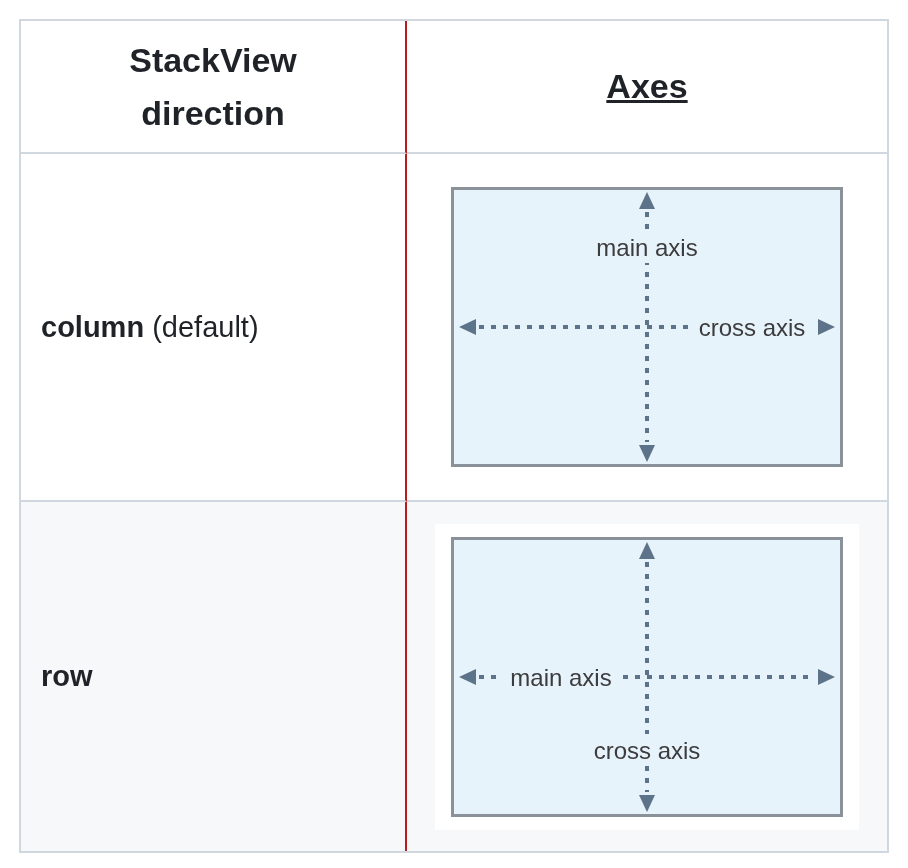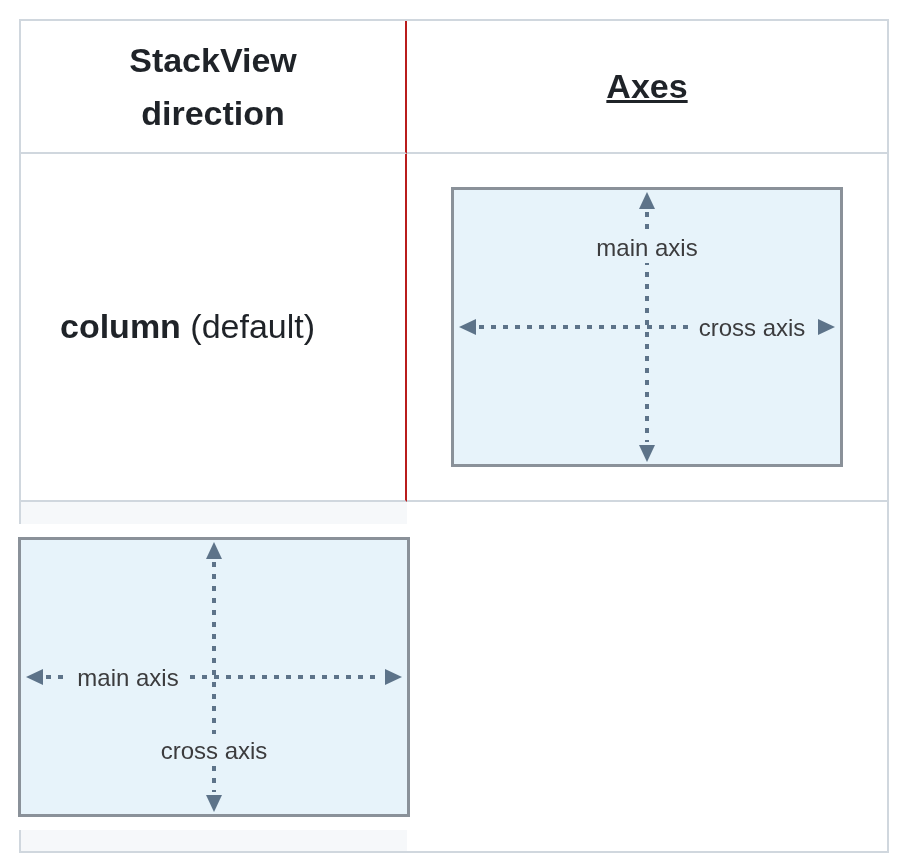--- a/index.html
+++ b/index.html
@@ -22,22 +22,22 @@
   .cell.last-col { border-right: none; text-decoration: underline; }
   .cell.last-row { border-bottom: none; }
   .th {
     display: flex; align-items: center; justify-content: center;
     font-size: 34px; font-weight: 700; color: #1f2328;
     line-height: 1.55; text-align: center;
   }
   .th .wrap-narrow { display: inline-block; max-width: 220px; }
   .td-label {
     display: flex; align-items: center;
-    padding-left: 39px;
-    font-size: 34px; color: #1f2328; line-height: 1.4;
+    padding-left: 20px;
+    font-size: 29px; color: #1f2328; line-height: 1.4;
   }
   .td-label strong { font-weight: 700; }
   .td-diagram {
     display: flex; align-items: center; justify-content: center;
   }
   .alt-row { background: #f6f8fa; }
   .img-frame { background: #ffffff; padding: 13px 16px; line-height: 0; }
   svg .box-fill { fill: #e7f3fa; stroke: #8a9199; stroke-width: 3; }
   svg .axis-line { stroke: #5d7389; stroke-width: 4; stroke-dasharray: 5 7; fill: none; }
   svg .arrow-head { fill: #5d7389; stroke: none; }
@@ -77,20 +77,23 @@
         <polygon class="arrow-head" points="367,132 367,148 384,140"></polygon>
 
         <rect class="label-bg" x="138" y="44" width="116" height="32"></rect>
         <text class="axis-label" x="196" y="69">main axis</text>
         <rect class="label-bg" x="243" y="124" width="116" height="32"></rect>
         <text class="axis-label" x="301" y="149">cross axis</text>
       </svg>
     </div>
   </div>
 
+  <div class="cell td-label alt-row last-row">
+    <span><strong>row</strong><span></span></span>
+  </div>
   <div class="cell td-diagram alt-row last-col last-row">
     <div class="img-frame">
       <svg width="392" height="280" viewBox="0 0 392 280">
         <rect class="box-fill" x="1.5" y="1.5" width="389" height="277"></rect>
 
         <line class="axis-line" x1="196" y1="25" x2="196" y2="255"></line>
         <polygon class="arrow-head" points="188,22 204,22 196,5"></polygon>
         <polygon class="arrow-head" points="188,258 204,258 196,275"></polygon>
 
         <line class="axis-line" x1="28" y1="140" x2="364" y2="140"></line>

